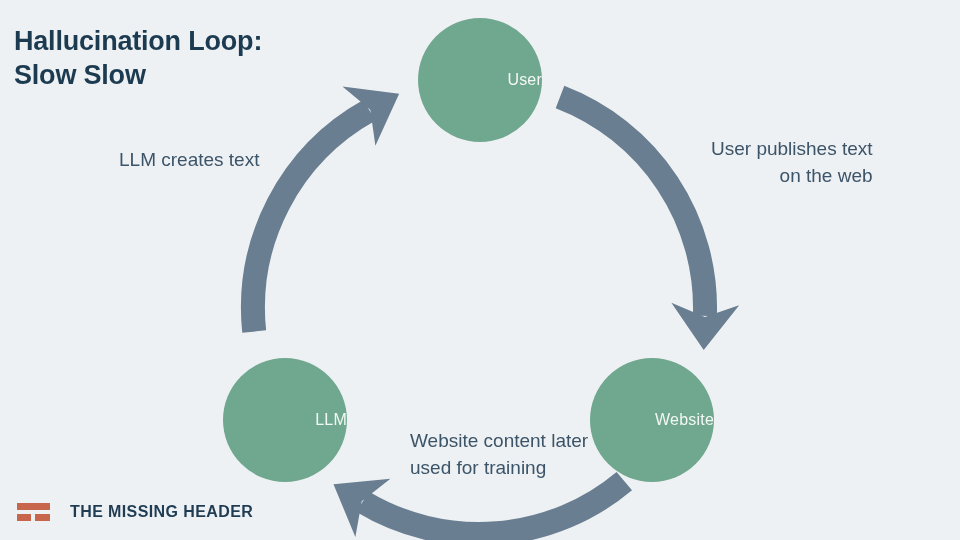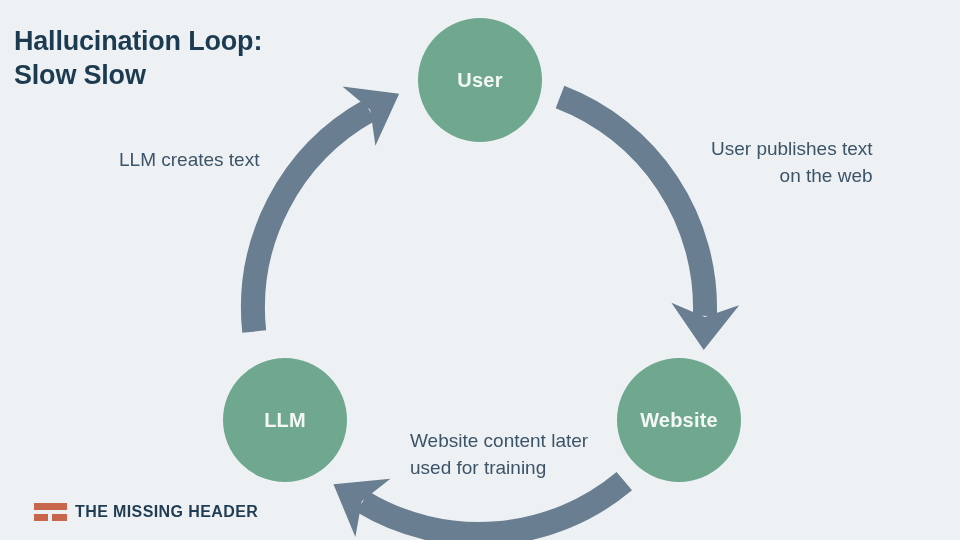--- a/index.html
+++ b/index.html
@@ -23,36 +23,36 @@
     position:absolute;left:14px;top:6px;
     font-size:27px;font-weight:700;line-height:34px;
     letter-spacing:-0.2px;color:var(--title-text);
   }
   .arrows{position:absolute;left:0;top:0;width:960px;height:540px;}
   .arc{fill:none;stroke:var(--arrow);stroke-width:24;stroke-linecap:butt;}
   .ah{fill:var(--arrow);}
   .node{
     position:absolute;width:124px;height:124px;border-radius:50%;
     background:var(--node-fill);color:var(--node-text);
-    display:flex;align-items:center;justify-content:center;
-    font-size:20px;font-weight:700;letter-spacing:0.2px;
+    display:flex;align-items:center;justify-content:flex-end;
+    font-size:16px;font-weight:400;letter-spacing:0.2px;
   }
   .node-user{left:418px;top:18px;}
-  .node-website{left:617px;top:358px;}
+  .node-website{left:590px;top:358px;}
   .node-llm{left:223px;top:358px;}
   .edge-label{
     position:absolute;font-size:19px;line-height:27px;
     color:var(--label-text);white-space:pre;
   }
   .edge-label-right{left:711px;top:135px;text-align:right;}
   .edge-label-bottom{left:410px;top:427px;}
   .edge-label-left{left:119px;top:146px;}
   .footer{
-    position:absolute;left:34px;top:501px;height:22px;
-    display:flex;align-items:center;gap:8px;
+    position:absolute;left:17px;top:501px;height:22px;
+    display:flex;align-items:center;gap:20px;
   }
   .logo-icon{display:flex;flex-direction:column;gap:4px;width:33px;}
   .logo-bar-top{width:33px;height:7px;background:var(--brand-orange);}
   .logo-bar-row{display:flex;gap:4px;}
   .logo-bar-left{width:14px;height:7px;background:var(--brand-orange);}
   .logo-bar-right{width:15px;height:7px;background:var(--brand-orange);}
   .brand-text{
     font-size:16px;font-weight:700;letter-spacing:0.4px;
     color:var(--brand-text);
   }

